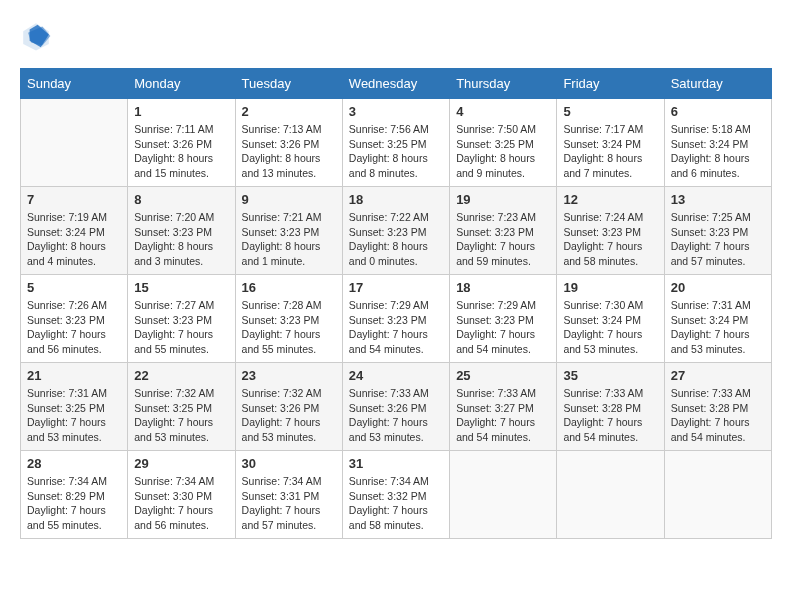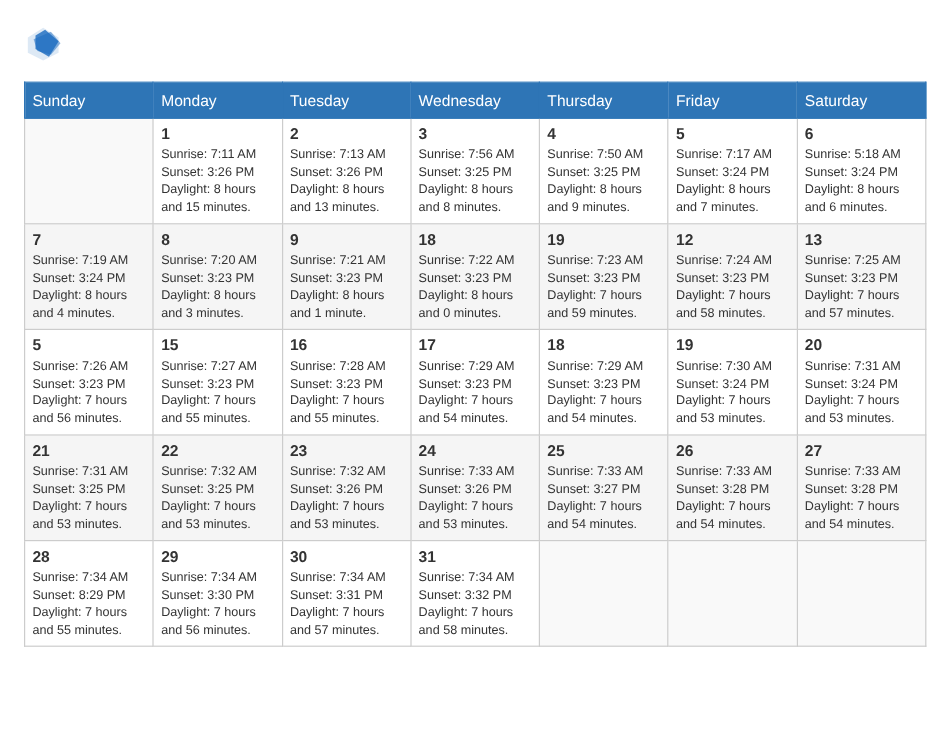--- a/index.html
+++ b/index.html
@@ -227,21 +227,21 @@
         </td>
         <td>
           <div class="day-number">24</div>
           <div class="day-info"><span>Sunrise: 7:33 AM</span><br><span>Sunset: 3:26 PM</span><br><span>Daylight: 7 hours</span><br><span>and 53 minutes.</span></div>
         </td>
         <td>
           <div class="day-number">25</div>
           <div class="day-info"><span>Sunrise: 7:33 AM</span><br><span>Sunset: 3:27 PM</span><br><span>Daylight: 7 hours</span><br><span>and 54 minutes.</span></div>
         </td>
         <td>
-          <div class="day-number">26</div>
+          <div class="day-number">35</div>
           <div class="day-info"><span>Sunrise: 7:33 AM</span><br><span>Sunset: 3:28 PM</span><br><span>Daylight: 7 hours</span><br><span>and 54 minutes.</span></div>
         </td>
         <td>
           <div class="day-number">27</div>
           <div class="day-info"><span>Sunrise: 7:33 AM</span><br><span>Sunset: 3:28 PM</span><br><span>Daylight: 7 hours</span><br><span>and 54 minutes.</span></div>
         </td>
       </tr>
       <tr>
         <td>
           <div class="day-number">28</div>

